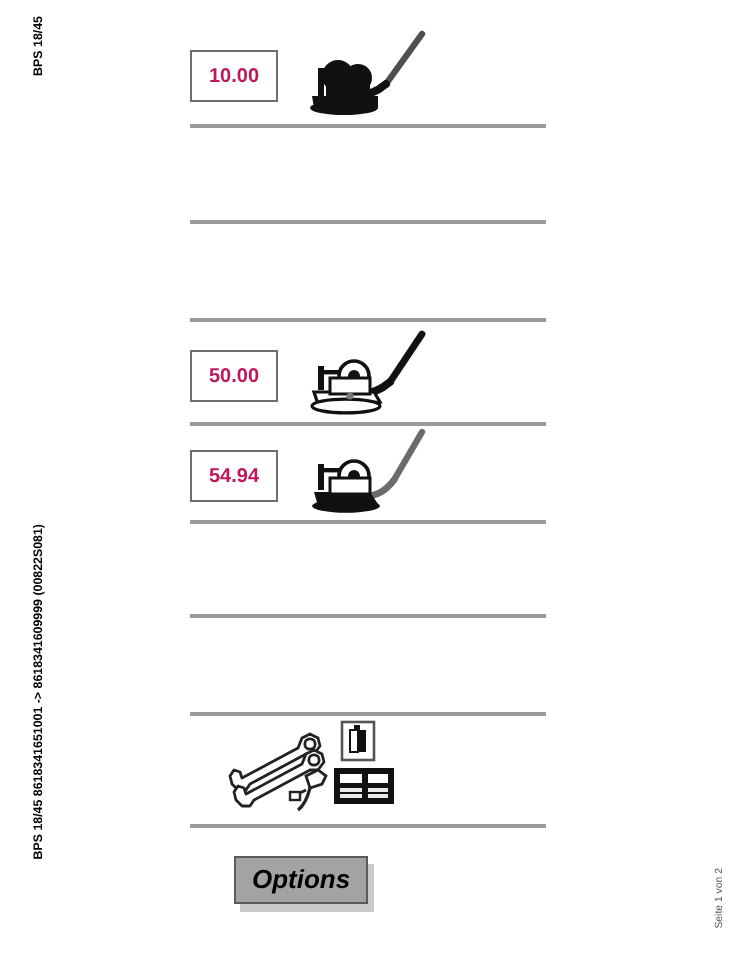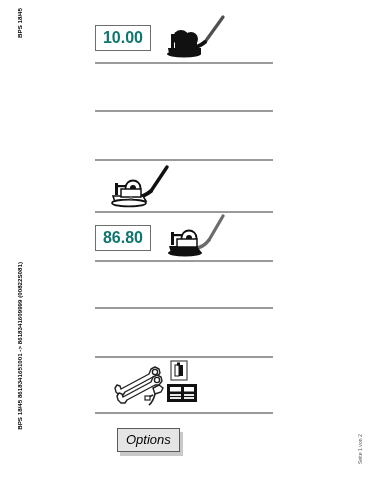--- a/index.html
+++ b/index.html
@@ -66,52 +66,52 @@
   .row {
     position: absolute;
     left: 0;
     width: 178px;
     height: 44px;
     display: flex;
     align-items: center;
   }
 
   .value-box {
-    width: 56px;
+    width: 44px;
     height: 26px;
     border: 1.5px solid #6e6e6e;
     background: #ffffff;
     display: flex;
     align-items: center;
     justify-content: center;
-    font-size: 16px;
+    font-size: 10px;
     font-weight: bold;
-    color: #0f766e;
+    color: #be185d;
     box-sizing: border-box;
     flex: none;
   }
 
   .icon-area {
     margin-left: 14px;
     display: flex;
     align-items: center;
     height: 44px;
     position: relative;
     flex: none;
   }
 
   
   .options-btn {
     position: relative;
     margin-left: 22px;
     padding: 3px 8px 4px 8px;
     border: 1px solid #5a5a5a;
-    background: #e5e5e5;
+    background: #a3a3a3;
     font-style: italic;
-    font-weight: normal;
+    font-weight: bold;
     font-size: 13px;
     color: #000000;
     box-shadow: 3px 4px 0 0 #c9c9c9;
     flex: none;
   }
 
   svg { display: block; }
 </style>
 </head>
 <body>
@@ -151,38 +151,39 @@
 
   <div class="row" style="top:70px">
     <div></div>
   </div>
 
   <div class="row" style="top:118px">
     <div></div>
   </div>
 
   <div class="row" style="top:166px">
+    <div class="value-box">50.00</div>
     <div class="icon-area">
       <svg width="90" height="48" viewBox="0 0 90 48" aria-hidden="true">
         <path d="M58 3 L42 27" stroke="#111" stroke-width="3.4" fill="none" stroke-linecap="round"></path>
         <path d="M42 27 Q35 33 27 33" stroke="#111" stroke-width="4" fill="none" stroke-linecap="round"></path>
         <path d="M4 32 L34 32 L37 37 L6 38 Z" fill="#fff" stroke="#111" stroke-width="1.6"></path>
         <ellipse cx="20" cy="39" rx="17" ry="3.4" fill="#fff" stroke="#111" stroke-width="1.6"></ellipse>
         <path d="M6 19 L9 19 L9 31 L6 31 Z" fill="#111"></path>
         <rect x="9" y="21" width="9" height="2.2" fill="#111"></rect>
         <ellipse cx="24" cy="24" rx="7.5" ry="7.5" fill="#fff" stroke="#111" stroke-width="1.8"></ellipse>
         <ellipse cx="24" cy="24" rx="3" ry="3" fill="#111"></ellipse>
         <rect x="12" y="25" width="20" height="8" fill="#fff" stroke="#111" stroke-width="1.5"></rect>
         <circle cx="22" cy="34" r="1.8" fill="#777"></circle>
       </svg>
     </div>
   </div>
 
   <div class="row" style="top:216px">
-    <div class="value-box">86.80</div>
+    <div class="value-box">54.94</div>
     <div class="icon-area">
       <svg width="90" height="48" viewBox="0 0 90 48" aria-hidden="true">
         <path d="M58 2 L44 26" stroke="#6b6b6b" stroke-width="3.2" fill="none" stroke-linecap="round"></path>
         <path d="M44 26 Q38 34 30 34" stroke="#6b6b6b" stroke-width="3.4" fill="none" stroke-linecap="round"></path>
         <path d="M4 32 L32 32 L36 38 L6 39 Z" fill="#111"></path>
         <ellipse cx="20" cy="39" rx="17" ry="3.4" fill="#111"></ellipse>
         <path d="M6 18 L9 18 L9 31 L6 31 Z" fill="#111"></path>
         <rect x="9" y="20" width="9" height="2.2" fill="#111"></rect>
         <ellipse cx="24" cy="24" rx="7.5" ry="7.5" fill="#fff" stroke="#111" stroke-width="1.8"></ellipse>
         <ellipse cx="24" cy="24" rx="3" ry="3" fill="#111"></ellipse>

